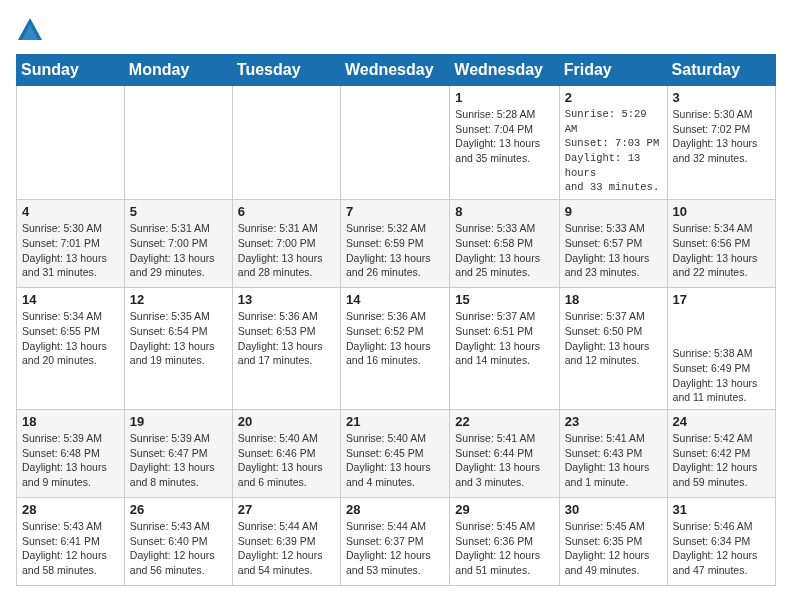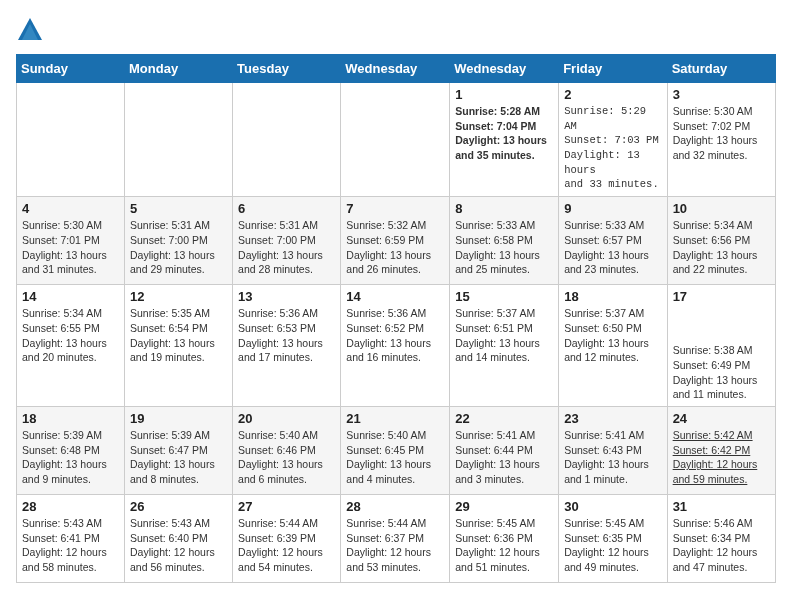--- a/index.html
+++ b/index.html
@@ -50,21 +50,21 @@
     .calendar {
       width: 100%;
       border-collapse: collapse;
       font-size: 11px;
     }
     .calendar thead tr th {
       background: #1a6faf;
       color: #fff;
       padding: 6px 4px;
       text-align: left;
-      font-size: 13px;
+      font-size: 16px;
       font-weight: bold;
       border: 1px solid #1a6faf;
     }
     .calendar tbody tr td {
       border: 1px solid #ccc;
       vertical-align: top;
       padding: 4px 5px;
       width: 110px;
       min-height: 80px;
       height: 88px;
@@ -124,21 +124,21 @@
       </tr>
   </thead>
   <tbody id="calendar-body">
   <tr>
         <td class="empty"></td>
         <td class="empty"></td>
         <td class="empty"></td>
         <td class="empty"></td>
         <td>
           <div class="day-num">1</div>
-          <div class="day-info" style="white-space: pre-line; font-weight: bold;">Sunrise: 5:28 AM
+          <div class="day-info" style="white-space: pre-line;">Sunrise: 5:28 AM
 Sunset: 7:04 PM
 Daylight: 13 hours
 and 35 minutes.</div>
         </td>
         <td>
           <div class="day-num">2</div>
           <div class="day-info" style="white-space: pre-line; font-family: Liberation Mono, monospace;">Sunrise: 5:29 AM
 Sunset: 7:03 PM
 Daylight: 13 hours
 and 33 minutes.</div>
@@ -291,21 +291,21 @@
         </td>
         <td>
           <div class="day-num">23</div>
           <div class="day-info" style="white-space: pre-line;">Sunrise: 5:41 AM
 Sunset: 6:43 PM
 Daylight: 13 hours
 and 1 minute.</div>
         </td>
         <td>
           <div class="day-num">24</div>
-          <div class="day-info" style="white-space: pre-line; text-decoration: underline;">Sunrise: 5:42 AM
+          <div class="day-info" style="white-space: pre-line;">Sunrise: 5:42 AM
 Sunset: 6:42 PM
 Daylight: 12 hours
 and 59 minutes.</div>
         </td>
       </tr>
       <tr>
         <td>
           <div class="day-num">28</div>
           <div class="day-info" style="white-space: pre-line;">Sunrise: 5:43 AM
 Sunset: 6:41 PM

